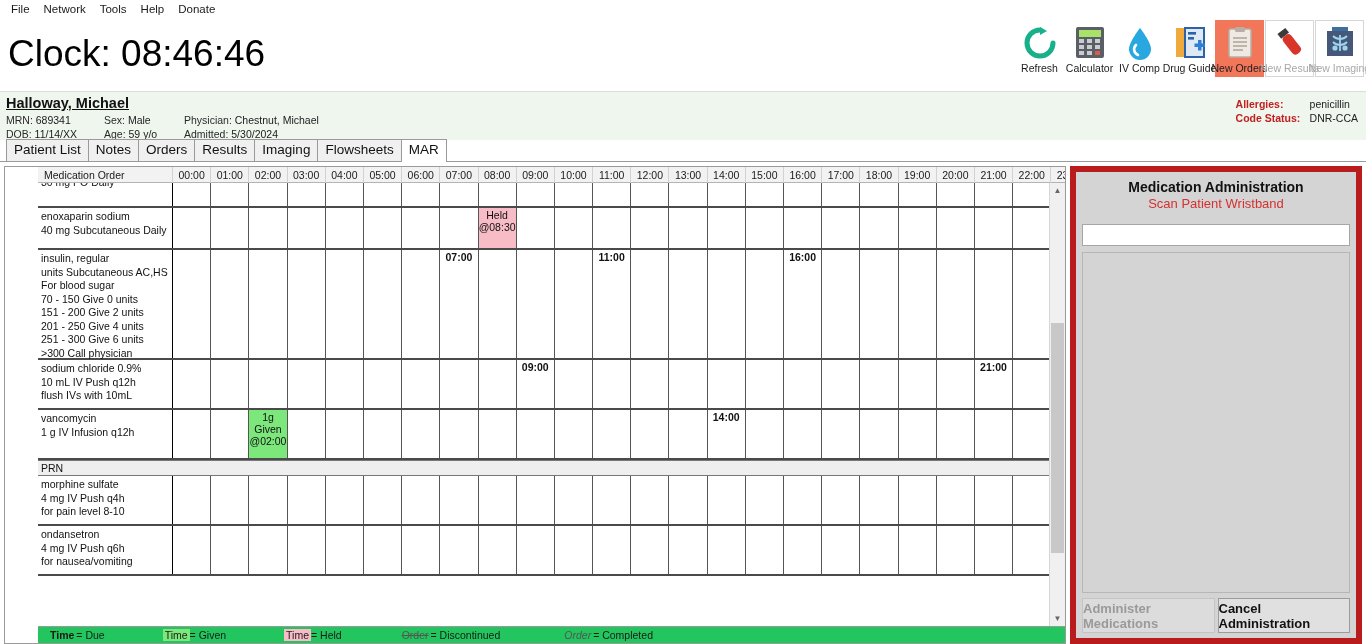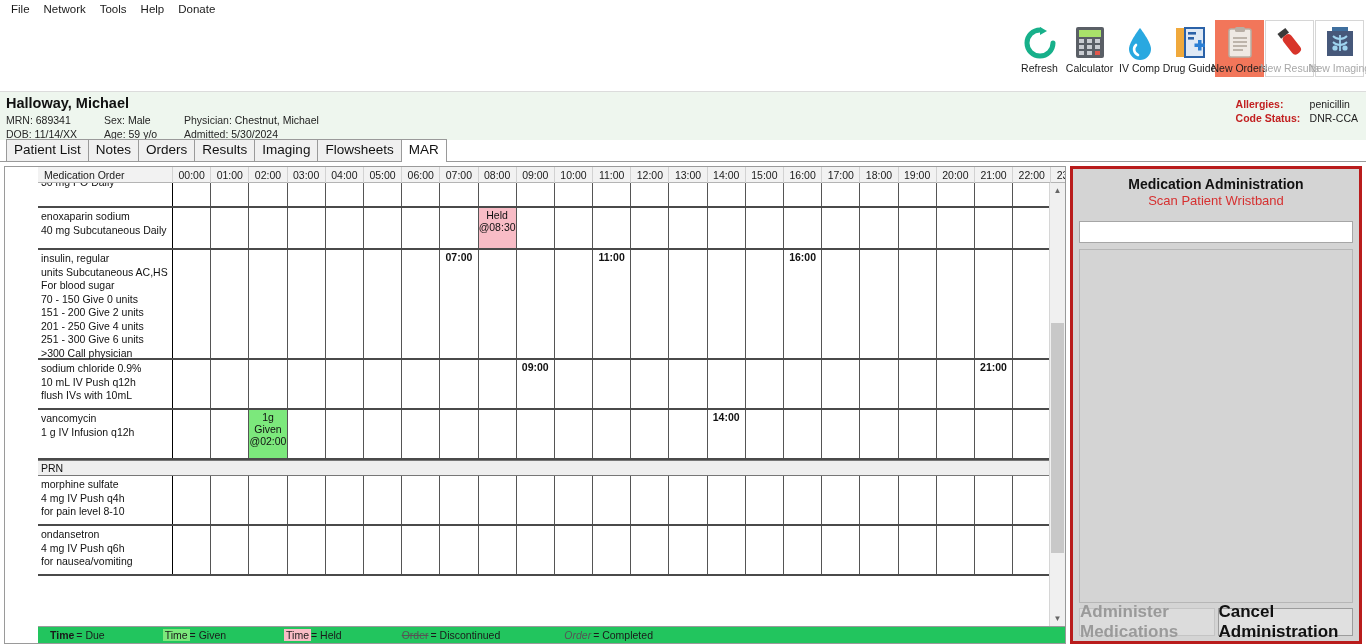--- a/index.html
+++ b/index.html
@@ -82,21 +82,21 @@
   .tool .lbl { font-size: 10.5px; color: #1d1d1d; margin-top: 1px; white-space: nowrap; }
   .tool.disabled .lbl { color: #a8a8a8; }
 
   
   .banner {
     min-height: 48px; height: 48px;
     background: #eef6ee;
     position: relative;
     padding: 3px 0 0 6px;
   }
-  .pname { font-size: 14.5px; font-weight: bold; color: #111; line-height: 16px; }
+  .pname { font-size: 14.5px; font-weight: bold; color: #111; line-height: 16px; text-decoration: underline; }
   .pdemo { margin-top: 2px; font-size: 10.5px; color: #1a1a1a; line-height: 14px; }
   .pdemo .row { display: flex; }
   .pdemo .lab { color: #2a2a2a; }
   .pdemo .c1 { width: 98px; }
   .pdemo .c2 { width: 80px; }
   .pdemo .c3 { }
   .alerts {
     position: absolute; right: 8px; top: 5px;
     font-size: 10.5px; line-height: 14px; text-align: left;
   }
@@ -232,21 +232,21 @@
   .lg .k { padding: 0 2px; }
   .lg .k.b { font-weight: bold; }
   .lg .k.g { background: #7ce87c; }
   .lg .k.p { background: #f8bcc6; }
   .lg .k.s { text-decoration: line-through; color: #555; }
   .lg .k.i { font-style: italic; color: #555; }
 
   
   .adminpanel {
     flex: 1;
-    border: 3px solid #b91c1c;
+    border: 6px solid #b91c1c;
     background: #d4d4d4;
     display: flex; flex-direction: column;
     padding: 5px 6px 5px 6px;
     overflow: hidden;
   }
   .admin-title { text-align: center; font-size: 14px; font-weight: bold; color: #111; margin-top: 2px; }
   .admin-sub { text-align: center; font-size: 13px; color: #d63030; margin-top: 1px; }
   .scanbox {
     margin-top: 13px;
     height: 22px;
@@ -254,23 +254,23 @@
     border: 1px solid #a6a6a6;
   }
   .adminlist {
     flex: 1;
     margin-top: 6px;
     background: #d4d4d4;
     border: 1px solid #b6b6b6;
   }
   .adminbtns { display: flex; margin-top: 5px; gap: 3px; }
   .abtn {
-    flex: 1; height: 28px;
+    flex: 1; height: 35px;
     display: flex; align-items: center; justify-content: center;
-    font-size: 17px; font-weight: bold;
+    font-size: 13px; font-weight: bold;
     background: #e0e0e0;
     border: 1px solid #9c9c9c;
     color: #111;
     cursor: default;
   }
   .abtn.dis { color: #9a9a9a; border-color: #c4c4c4; background: #dcdcdc; font-weight: bold; }
 
   
   .statusbar {
     height: 20px; min-height: 20px;
@@ -291,20 +291,21 @@
 
   <div class="menubar">
     <div class="menu-item">File</div>
     <div class="menu-item">Network</div>
     <div class="menu-item">Tools</div>
     <div class="menu-item">Help</div>
     <div class="menu-item">Donate</div>
   </div>
 
   <div class="clockband">
+    <div class="clock-text">Clock: 08:46:46</div>
 
     <div class="toolbar">
 
       <div class="tool">
         <span class="ico">
           <svg width="34" height="34" viewBox="0 0 34 34">
             <path d="M17 4 A13 13 0 1 0 30 17" stroke="#17b08a" stroke-width="5" fill="none" stroke-linecap="round"></path>
             <path d="M17 1 L17 9 L24 5 Z" fill="#17b08a"></path>
           </svg>
         </span>

